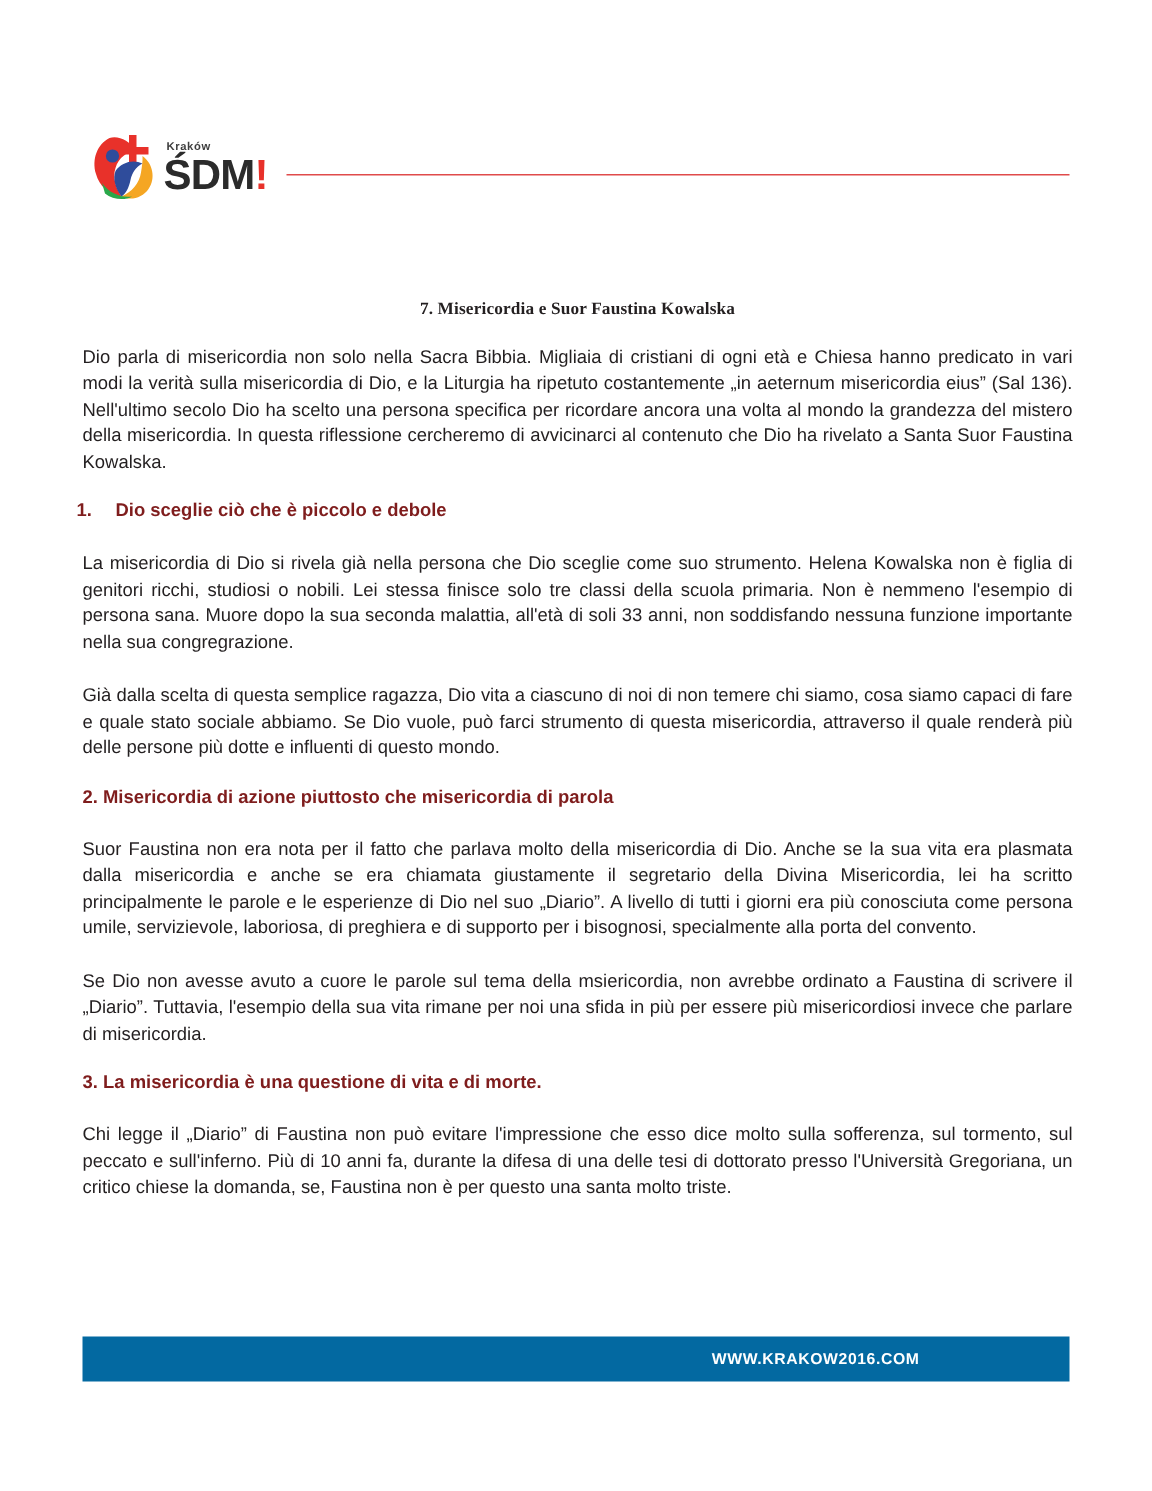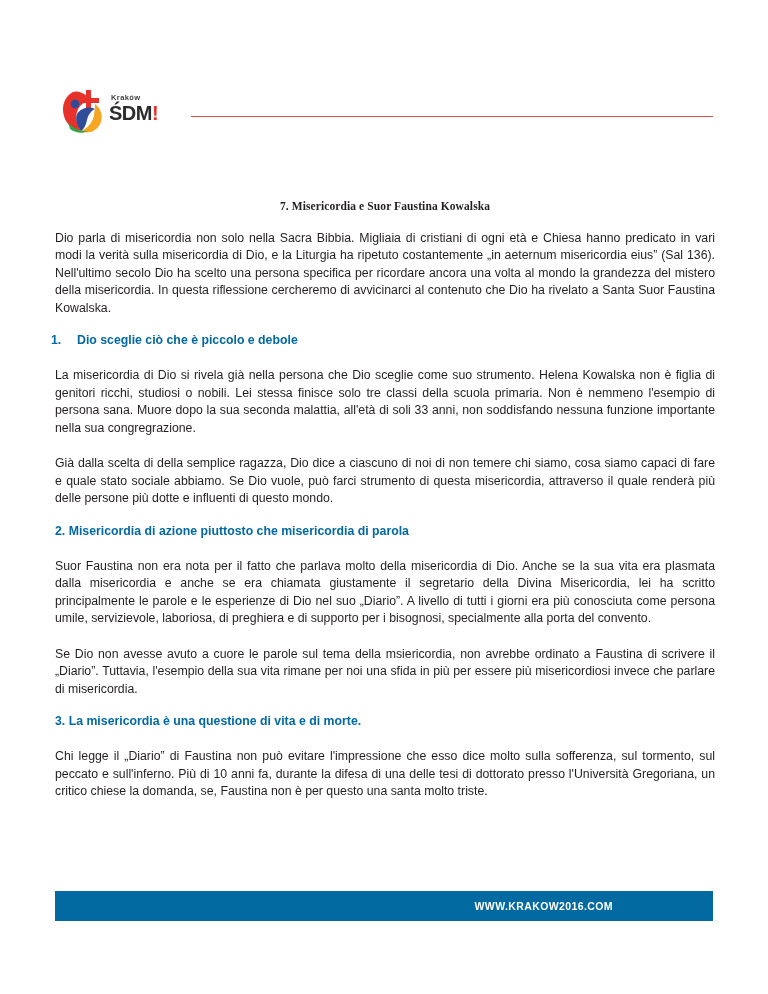--- a/index.html
+++ b/index.html
@@ -55,21 +55,21 @@
   .logo-text .krakow {
     display: block;
     font-size: 7.5px;
     letter-spacing: 0.4px;
     color: #3f3f3f;
     font-weight: bold;
     margin-left: 2px;
   }
   .logo-text .sdm {
     display: block;
-    font-size: 20px;
+    font-size: 28px;
     font-weight: bold;
     color: #2b2b2b;
     letter-spacing: -0.5px;
     margin-top: 1px;
   }
   .logo-text .sdm .dot {
     color: #e8312a;
   }
   .header-rule {
     flex: 1 1 auto;
@@ -100,21 +100,21 @@
     line-height: 1.42;
     text-align: justify;
     margin: 18px 0 15px 0;
     color: #231f20;
     hyphens: none;
   }
   h2.sub-head {
     font-size: 12.3px;
     font-weight: bold;
     margin: 0 0 14px 0;
-    color: #0369a1;
+    color: #7f1d1d;
     line-height: 1.4;
   }
   h2.sub-head.numbered {
     padding-left: 22px;
     text-indent: 0;
   }
   h2.sub-head.numbered .num {
     display: inline-block;
     width: 26px;
     margin-left: -26px;
@@ -169,21 +169,21 @@
   <div class="content">
     <div class="doc-title">7. Misericordia e Suor Faustina Kowalska</div>
 
     <p class="body-par">Dio parla di misericordia non solo nella Sacra Bibbia. Migliaia di cristiani di ogni età e Chiesa hanno predicato in vari modi la verità sulla misericordia di Dio, e la Liturgia ha ripetuto costantemente „in aeternum misericordia eius” (Sal 136). Nell'ultimo secolo Dio ha scelto una persona specifica per ricordare ancora una volta al mondo la grandezza del mistero della misericordia. In questa riflessione cercheremo di avvicinarci al contenuto che Dio ha rivelato a Santa Suor Faustina Kowalska.</p>
 
     <h2 class="sub-head numbered">
       <span class="num">1.</span><span>Dio sceglie ciò che è piccolo e debole</span>
     </h2>
 
     <p class="body-par">La misericordia di Dio si rivela già nella persona che Dio sceglie come suo strumento. Helena Kowalska non è figlia di genitori ricchi, studiosi o nobili. Lei stessa finisce solo tre classi della scuola primaria. Non è nemmeno l'esempio di persona sana. Muore dopo la sua seconda malattia, all'età di soli 33 anni, non soddisfando nessuna funzione importante nella sua congregrazione.</p>
-    <p class="body-par">Già dalla scelta di della semplice ragazza, Dio dice a ciascuno di noi di non temere chi siamo, cosa siamo capaci di fare e quale stato sociale abbiamo. Se Dio vuole, può farci strumento di questa misericordia, attraverso il quale renderà più delle persone più dotte e influenti di questo mondo.</p>
+    <p class="body-par">Già dalla scelta di questa semplice ragazza, Dio vita a ciascuno di noi di non temere chi siamo, cosa siamo capaci di fare e quale stato sociale abbiamo. Se Dio vuole, può farci strumento di questa misericordia, attraverso il quale renderà più delle persone più dotte e influenti di questo mondo.</p>
 
     <h2 class="sub-head">2. Misericordia di azione piuttosto che misericordia di parola</h2>
 
     <p class="body-par">Suor Faustina non era nota per il fatto che parlava molto della misericordia di Dio. Anche se la sua vita era plasmata dalla misericordia e anche se era chiamata giustamente il segretario della Divina Misericordia, lei ha scritto principalmente le parole e le esperienze di Dio nel suo „Diario”. A livello di tutti i giorni era più conosciuta come persona umile, servizievole, laboriosa, di preghiera e di supporto per i bisognosi, specialmente alla porta del convento.</p>
     <p class="body-par">Se Dio non avesse avuto a cuore le parole sul tema della msiericordia, non avrebbe ordinato a Faustina di scrivere il „Diario”. Tuttavia, l'esempio della sua vita rimane per noi una sfida in più per essere più misericordiosi invece che parlare di misericordia.</p>
 
     <h2 class="sub-head">3. La misericordia è una questione di vita e di morte.</h2>
 
     <p class="body-par">Chi legge il „Diario” di Faustina non può evitare l'impressione che esso dice molto sulla sofferenza, sul tormento, sul peccato e sull'inferno. Più di 10 anni fa, durante la difesa di una delle tesi di dottorato presso l'Università Gregoriana, un critico chiese la domanda, se, Faustina non è per questo una santa molto triste.</p>
   </div>

